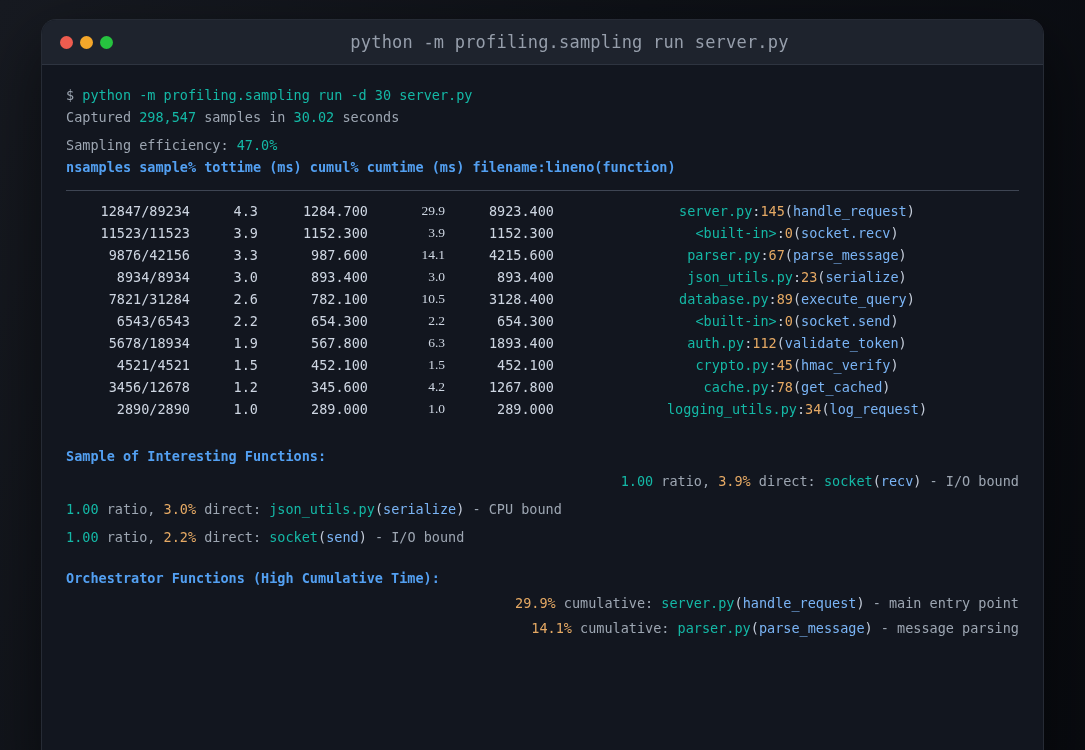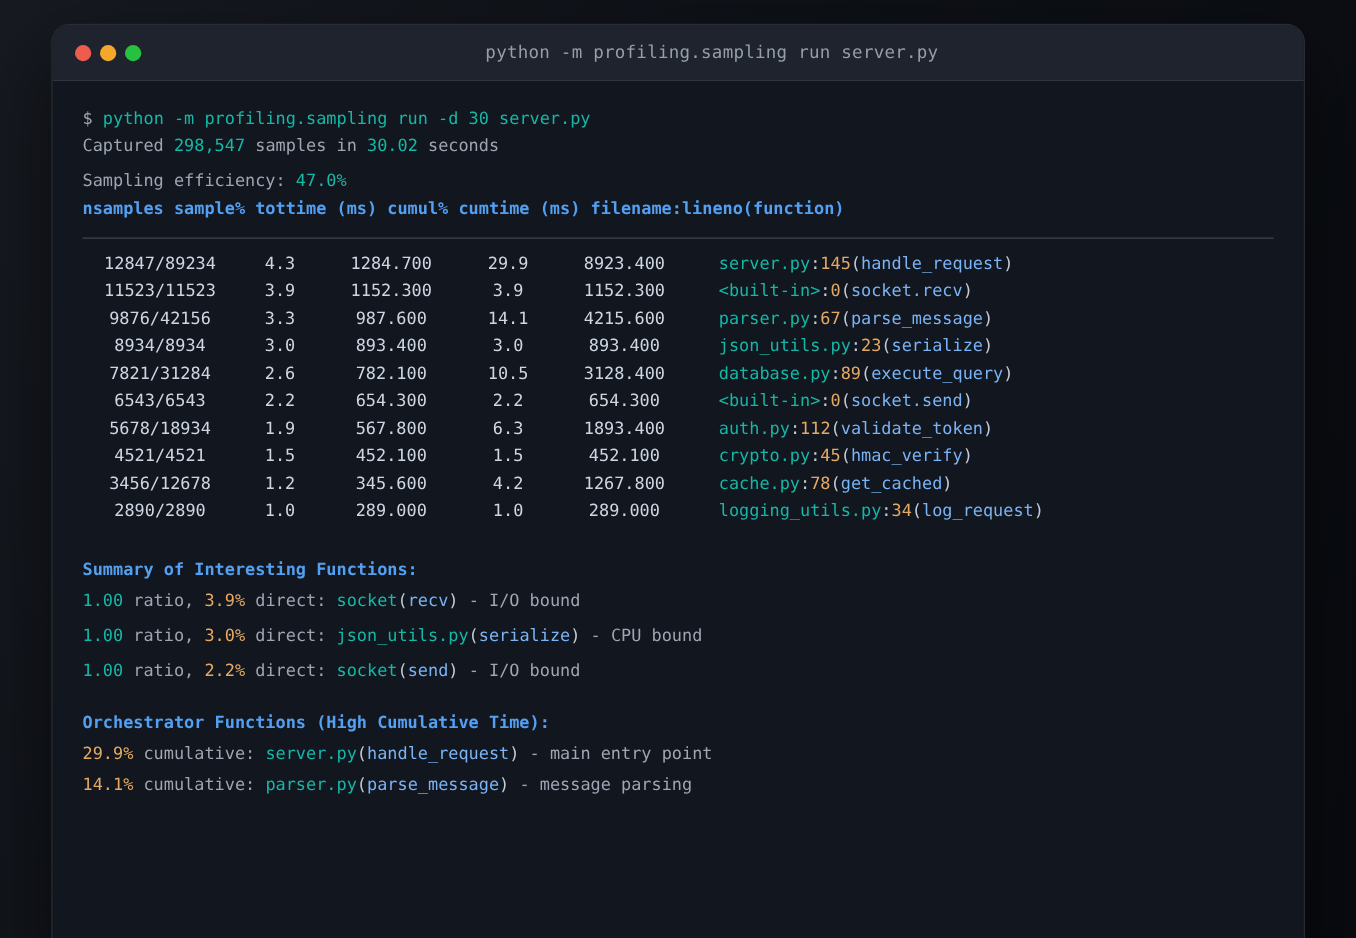--- a/index.html
+++ b/index.html
@@ -20,51 +20,51 @@
     border-radius: 14px 14px 0 0;
     border-bottom: 1px solid #2e3440;
     display: flex; align-items: center;
     padding: 0 24px 0 18px;
   }
   .lights { display: flex; gap: 7px; width: 60px; flex: 0 0 auto; }
   .light { width: 13px; height: 13px; border-radius: 50%; }
   .light.red    { background: #ee5c4f; }
   .light.yellow { background: #f4a72a; }
   .light.green  { background: #26c23f; }
-  .title { flex: 1; text-align: center; color: #969eab; font-size: 14px; letter-spacing: .2px; }
+  .title { flex: 1; text-align: center; color: #969eab; font-size: 17px; letter-spacing: .2px; }
 
   .content { padding: 19px 24px 0; font-size: 13.5px; line-height: 22px; }
   .line { white-space: pre; }
 
   .mt6  { margin-top: 6px; }
   .mt12 { margin-top: 12px; }
   .mt16 { margin-top: 0; }
   .mt19 { margin-top: 19px; }
   .mt20 { margin-top: 20px; }
   .mt25 { margin-top: 25px; }
-  .mt3  { margin-top: 3px; }
+  .mt3  { margin-top: 3px; text-align: right; }
 
   .heading { color: #53a0f2; font-weight: bold; white-space: pre; }
   .divider { height: 1px; background: #3e4553; margin: 12px 0 9px; }
 
   
   .c-t { color: #9da6b2; }   
   .c-g { color: #14b8a6; }   
   .c-o { color: #e5a964; }   
   .c-b { color: #7ab4f5; }   
   .c-p { color: #c3cbd8; }   
 
   .trow { display: flex; white-space: pre; }
-  .cell { text-align: center; color: #ced6e2; flex: 0 0 auto; }
+  .cell { text-align: right; color: #ced6e2; flex: 0 0 auto; }
   .cell.c1 { width: 124px; }
   .cell.c2 { width: 68px;  }
   .cell.c3 { width: 110px; }
-  .cell.c4 { width: 77px;  }
+  .cell.c4 { width: 77px; font-family: Liberation Serif, serif;  }
   .cell.c5 { width: 109px; }
-  .fcell { text-align: left; margin-left: 21px; flex: 1 1 auto; }
+  .fcell { text-align: center; margin-left: 21px; flex: 1 1 auto; }
 </style>
 </head>
 <body>
 
 <div class="window">
   <div class="titlebar">
     <div class="lights">
       <span class="light red"></span>
       <span class="light yellow"></span>
       <span class="light green"></span>
@@ -86,21 +86,21 @@
         <div class="trow"><span class="cell c1">9876/42156</span><span class="cell c2">3.3</span><span class="cell c3">987.600</span><span class="cell c4">14.1</span><span class="cell c5">4215.600</span><span class="cell fcell"><span class="c-g">parser.py</span><span class="c-p">:</span><span class="c-o">67</span><span class="c-p">(</span><span class="c-b">parse_message</span><span class="c-p">)</span></span></div>
         <div class="trow"><span class="cell c1">8934/8934</span><span class="cell c2">3.0</span><span class="cell c3">893.400</span><span class="cell c4">3.0</span><span class="cell c5">893.400</span><span class="cell fcell"><span class="c-g">json_utils.py</span><span class="c-p">:</span><span class="c-o">23</span><span class="c-p">(</span><span class="c-b">serialize</span><span class="c-p">)</span></span></div>
         <div class="trow"><span class="cell c1">7821/31284</span><span class="cell c2">2.6</span><span class="cell c3">782.100</span><span class="cell c4">10.5</span><span class="cell c5">3128.400</span><span class="cell fcell"><span class="c-g">database.py</span><span class="c-p">:</span><span class="c-o">89</span><span class="c-p">(</span><span class="c-b">execute_query</span><span class="c-p">)</span></span></div>
         <div class="trow"><span class="cell c1">6543/6543</span><span class="cell c2">2.2</span><span class="cell c3">654.300</span><span class="cell c4">2.2</span><span class="cell c5">654.300</span><span class="cell fcell"><span class="c-g">&lt;built-in&gt;</span><span class="c-p">:</span><span class="c-o">0</span><span class="c-p">(</span><span class="c-b">socket.send</span><span class="c-p">)</span></span></div>
         <div class="trow"><span class="cell c1">5678/18934</span><span class="cell c2">1.9</span><span class="cell c3">567.800</span><span class="cell c4">6.3</span><span class="cell c5">1893.400</span><span class="cell fcell"><span class="c-g">auth.py</span><span class="c-p">:</span><span class="c-o">112</span><span class="c-p">(</span><span class="c-b">validate_token</span><span class="c-p">)</span></span></div>
         <div class="trow"><span class="cell c1">4521/4521</span><span class="cell c2">1.5</span><span class="cell c3">452.100</span><span class="cell c4">1.5</span><span class="cell c5">452.100</span><span class="cell fcell"><span class="c-g">crypto.py</span><span class="c-p">:</span><span class="c-o">45</span><span class="c-p">(</span><span class="c-b">hmac_verify</span><span class="c-p">)</span></span></div>
         <div class="trow"><span class="cell c1">3456/12678</span><span class="cell c2">1.2</span><span class="cell c3">345.600</span><span class="cell c4">4.2</span><span class="cell c5">1267.800</span><span class="cell fcell"><span class="c-g">cache.py</span><span class="c-p">:</span><span class="c-o">78</span><span class="c-p">(</span><span class="c-b">get_cached</span><span class="c-p">)</span></span></div>
         <div class="trow"><span class="cell c1">2890/2890</span><span class="cell c2">1.0</span><span class="cell c3">289.000</span><span class="cell c4">1.0</span><span class="cell c5">289.000</span><span class="cell fcell"><span class="c-g">logging_utils.py</span><span class="c-p">:</span><span class="c-o">34</span><span class="c-p">(</span><span class="c-b">log_request</span><span class="c-p">)</span></span></div>
       </div>
 
-    <div class="heading mt25">Summary of Interesting Functions:</div>
+    <div class="heading mt25">Sample of Interesting Functions:</div>
     <div class="line mt3"><span class="c-g">1.00</span><span class="c-t"> ratio, </span><span class="c-o">3.9%</span><span class="c-t"> direct: </span><span class="c-g">socket</span><span class="c-p">(</span><span class="c-b">recv</span><span class="c-p">)</span><span class="c-t"> - I/O bound</span></div>
     <div class="line mt6"><span class="c-g">1.00</span><span class="c-t"> ratio, </span><span class="c-o">3.0%</span><span class="c-t"> direct: </span><span class="c-g">json_utils.py</span><span class="c-p">(</span><span class="c-b">serialize</span><span class="c-p">)</span><span class="c-t"> - CPU bound</span></div>
     <div class="line mt6"><span class="c-g">1.00</span><span class="c-t"> ratio, </span><span class="c-o">2.2%</span><span class="c-t"> direct: </span><span class="c-g">socket</span><span class="c-p">(</span><span class="c-b">send</span><span class="c-p">)</span><span class="c-t"> - I/O bound</span></div>
 
     <div class="heading mt19">Orchestrator Functions (High Cumulative Time):</div>
     <div class="line mt3"><span class="c-o">29.9%</span><span class="c-t"> cumulative: </span><span class="c-g">server.py</span><span class="c-p">(</span><span class="c-b">handle_request</span><span class="c-p">)</span><span class="c-t"> - main entry point</span></div>
     <div class="line mt3"><span class="c-o">14.1%</span><span class="c-t"> cumulative: </span><span class="c-g">parser.py</span><span class="c-p">(</span><span class="c-b">parse_message</span><span class="c-p">)</span><span class="c-t"> - message parsing</span></div>
   </div>
 </div>
 

